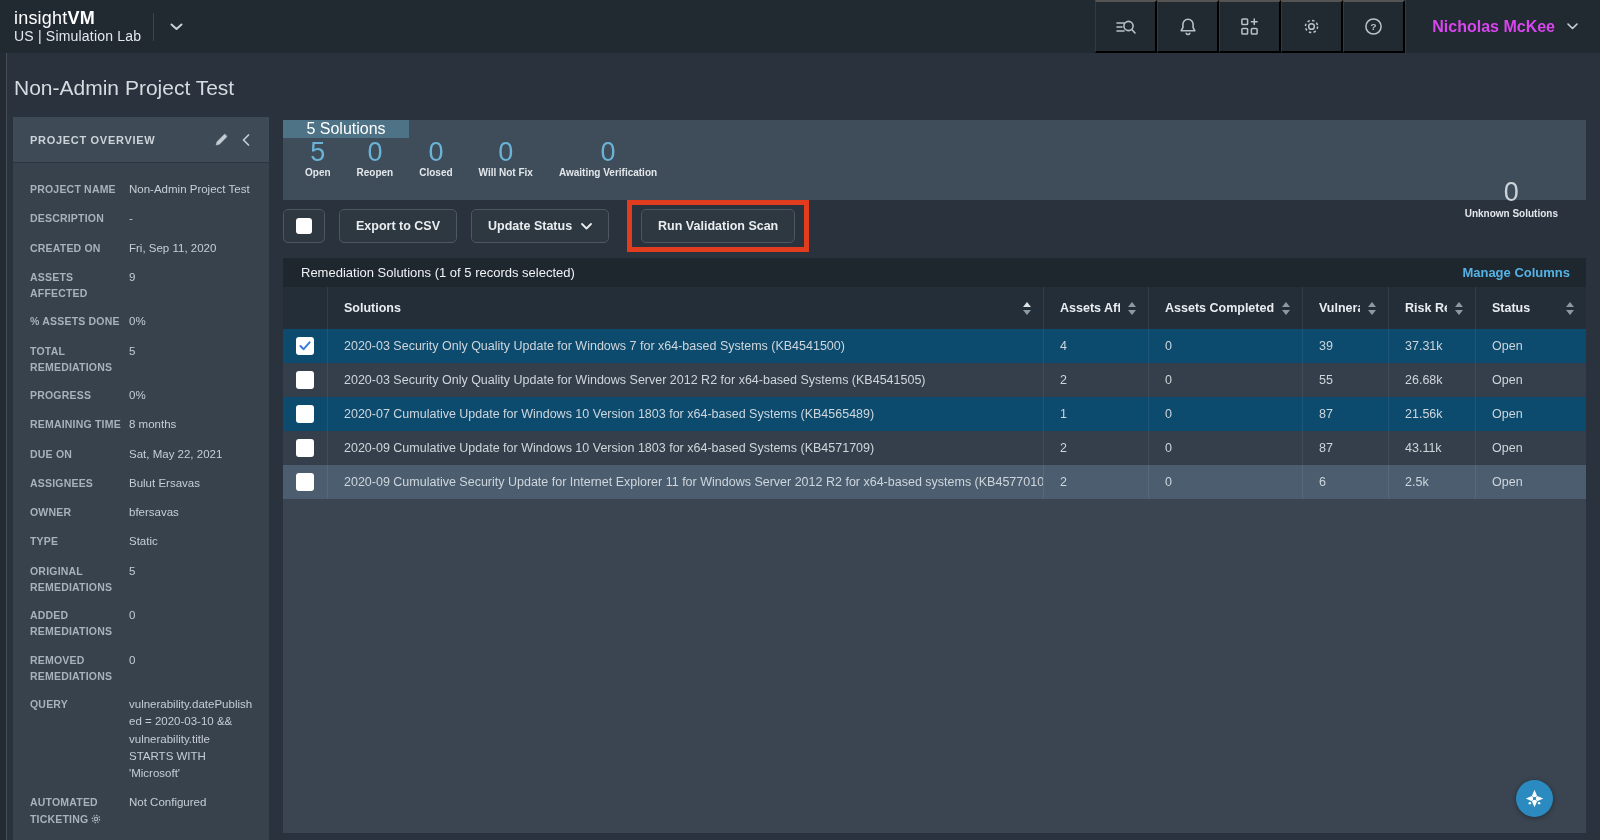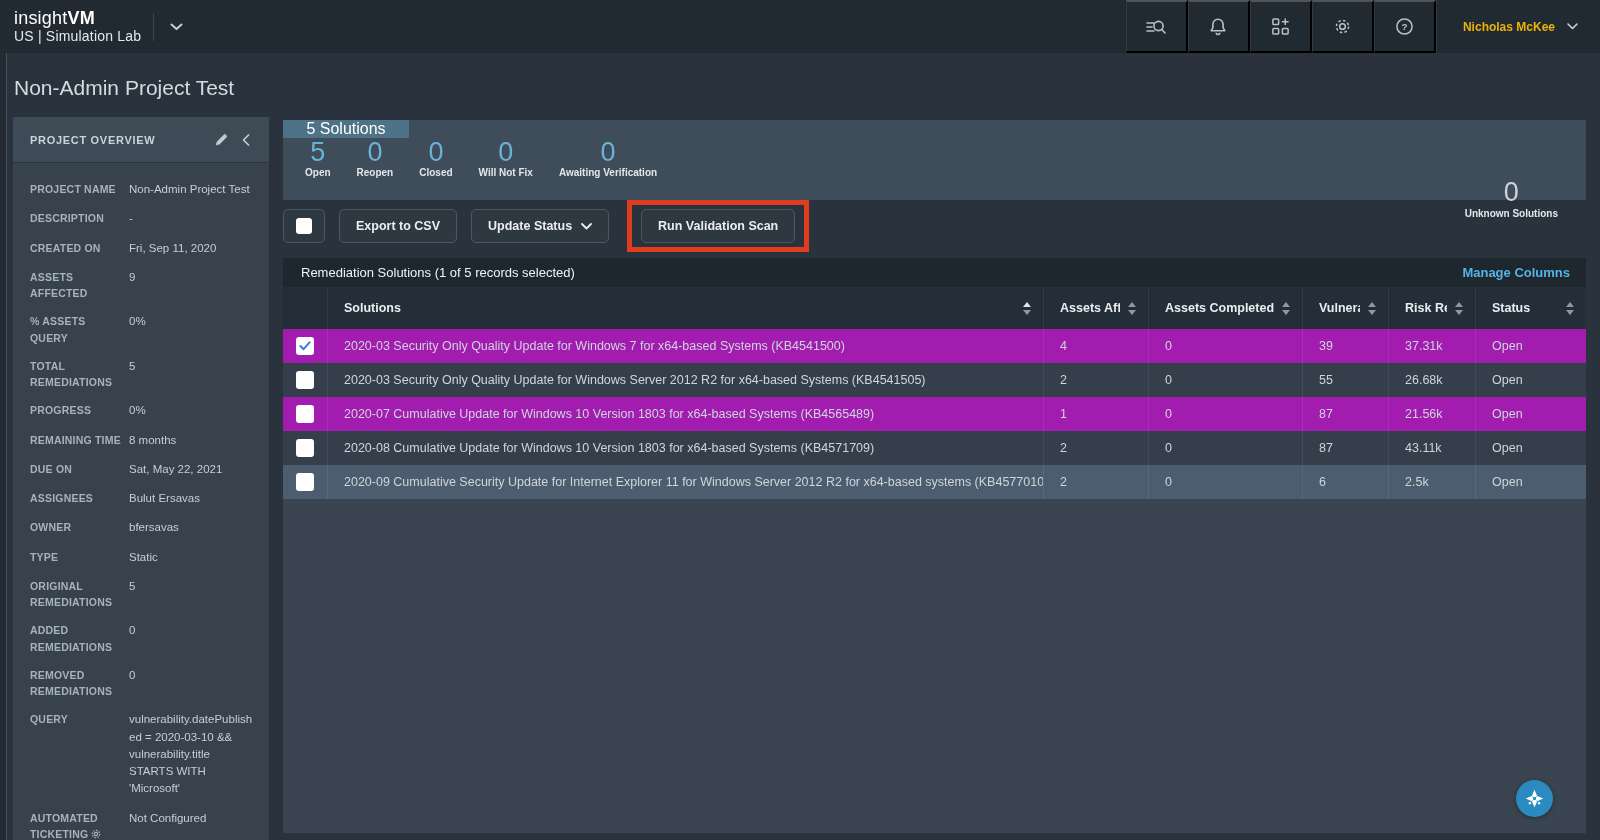--- a/index.html
+++ b/index.html
@@ -18,21 +18,21 @@
   .logo-wrap { display:flex; align-items:center; padding-left:14px; }
   .logo-text { display:flex; flex-direction:column; justify-content:center; }
   .logo-line1 { font-size:18px; font-weight:300; color:#ffffff; line-height:1.1; letter-spacing:.2px; }
   .logo-line1 b { font-weight:700; }
   .logo-line2 { font-size:14px; font-weight:400; color:#e2e8ec; letter-spacing:.2px; }
   .logo-divider { width:1px; height:28px; background:#3c454e; margin:0 10px 0 12px; }
   .top-chevron-btn { background:none; border:none; cursor:pointer; display:flex; align-items:center; padding:6px; }
   .topbar-spacer { flex:1; }
   .icon-cell { width:62px; border-left:1px solid #323b44; display:flex; align-items:center; justify-content:center; cursor:pointer; background:none; }
   .user-cell { border-left:1px solid #323b44; display:flex; align-items:center; gap:12px; padding:0 22px 0 26px; cursor:pointer; }
-  .user-name { font-size:12px; font-weight:700; color:#eab308; white-space:nowrap; }
+  .user-name { font-size:16px; font-weight:700; color:#d946ef; white-space:nowrap; }
 
   
   .page-title { position:absolute; left:14px; top:76px; font-size:21px; color:#d5dbe0; font-weight:400; }
 
   
   .left-rail { position:absolute; left:0; top:53px; width:7px; height:787px;
     background:#242b33; border-right:1px solid #46505a; }
 
   
   .sidebar { position:absolute; left:13px; top:117px; width:256px; height:820px; background:#37424d; }
@@ -85,21 +85,21 @@
   .c3 { width:154px; min-width:154px; }
   .c4 { width:86px;  min-width:86px; }
   .c5 { width:87px;  min-width:87px; }
   .c6 { flex:1; }
   .th-label { overflow:hidden; text-overflow:clip; white-space:nowrap; }
   .sort { margin-left:auto; display:flex; flex-direction:column; gap:3px; padding-left:8px; }
   .tri-up { width:0; height:0; border-left:4px solid transparent; border-right:4px solid transparent; border-bottom:5px solid #8d98a2; }
   .tri-down { width:0; height:0; border-left:4px solid transparent; border-right:4px solid transparent; border-top:5px solid #8d98a2; }
   .sort.asc .tri-up { border-bottom-color:#dde3e8; }
   .trow { height:34px; display:flex; cursor:pointer; }
-  .trow.odd { background:#a21caf;justify-content:flex-end; }
+  .trow.odd { background:#0c4a6e;justify-content:flex-end; }
   .trow.even { background:#343f4b; }
   .trow.selected { background:#4b5d6f; }
   .row-cb { width:18px; height:18px; background:#ffffff; border-radius:3px;
     display:flex; align-items:center; justify-content:center; cursor:pointer; }
 
   
   .fab { position:absolute; left:1516px; top:780px; width:37px; height:37px; border-radius:50%;
     background:#2b8abf; border:none; display:flex; align-items:center; justify-content:center;
     cursor:pointer; box-shadow:0 1px 5px rgba(0,0,0,.35); }
 </style>
@@ -212,21 +212,21 @@
     </div>
     <div class="field">
       <div class="field-label">CREATED ON</div>
       <div class="field-value">Fri, Sep 11, 2020</div>
     </div>
     <div class="field">
       <div class="field-label">ASSETS AFFECTED</div>
       <div class="field-value">9</div>
     </div>
     <div class="field">
-      <div class="field-label">% ASSETS QUERY</div>
+      <div class="field-label">% ASSETS DONE</div>
       <div class="field-value">0%</div>
     </div>
     <div class="field">
       <div class="field-label">TOTAL REMEDIATIONS</div>
       <div class="field-value">5</div>
     </div>
     <div class="field">
       <div class="field-label">PROGRESS</div>
       <div class="field-value">0%</div>
     </div>
@@ -416,21 +416,21 @@
     <div class="td c2">1</div>
     <div class="td c3">0</div>
     <div class="td c4">87</div>
     <div class="td c5">21.56k</div>
     <div class="td c6">Open</div>
   </div>
   <div class="trow even">
     <div class="td c0">
         <span class="row-cb"></span>
       </div>
-    <div class="td c1">2020-08 Cumulative Update for Windows 10 Version 1803 for x64-based Systems (KB4571709)</div>
+    <div class="td c1">2020-09 Cumulative Update for Windows 10 Version 1803 for x64-based Systems (KB4571709)</div>
     <div class="td c2">2</div>
     <div class="td c3">0</div>
     <div class="td c4">87</div>
     <div class="td c5">43.11k</div>
     <div class="td c6">Open</div>
   </div>
   <div class="trow selected">
     <div class="td c0">
         <span class="row-cb"></span>
       </div>

